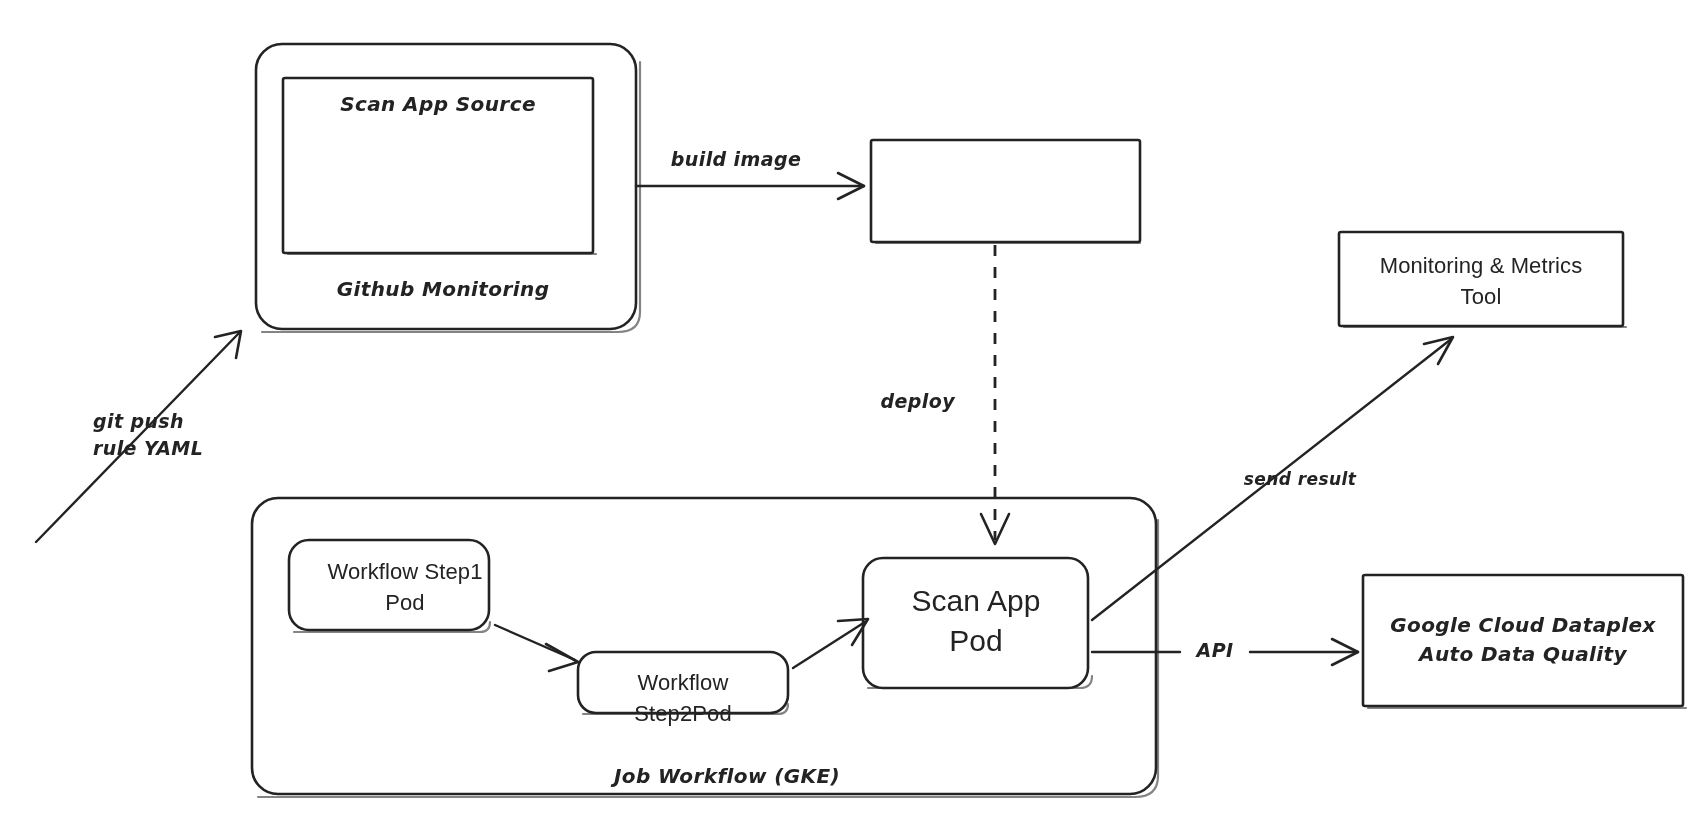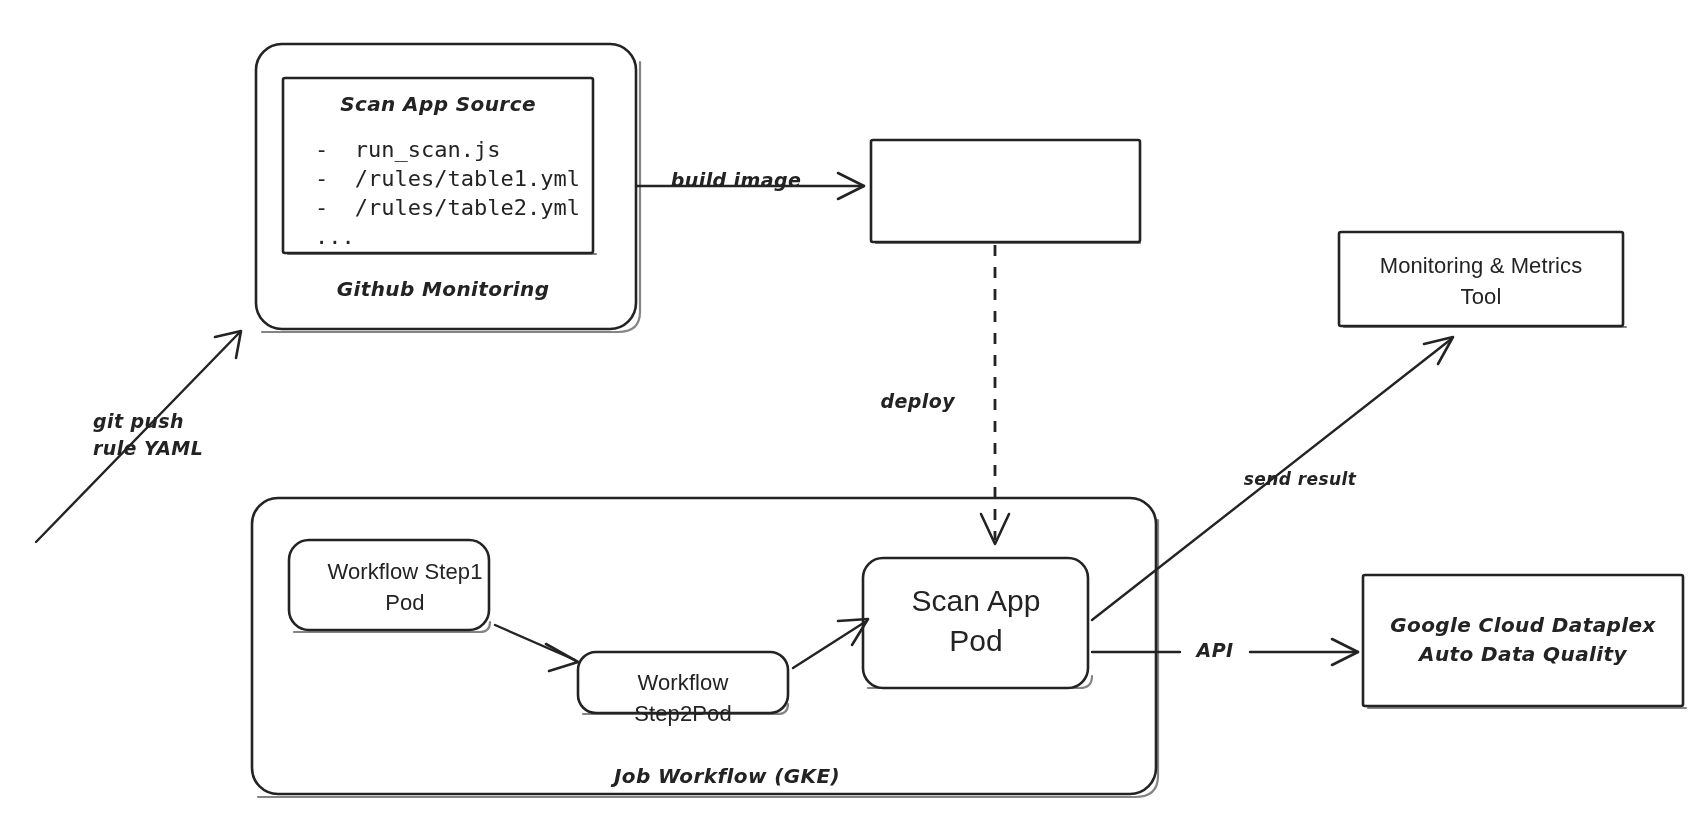--- a/index.html
+++ b/index.html
@@ -192,29 +192,25 @@
 
     <g>
       <path class="edge" d="M 1092 652 L 1180 652 M 1250 652 L 1358 652"></path>
       <path class="arrowhead" d="M 1332 639 L 1358 652 L 1332 665"></path>
     </g>
 
   </svg>
 
   <div class="lbl hand center" id="scan-app-source-title" style="left:438px; top:92px;">Scan App Source</div>
 
-  <div class="lbl mono" id="source-file-list" style="left:315px; top:135px;">-  run_scan.js
--  /rules/table1.yml
--  /rules/table2.yml
-...</div>
 
   <div class="lbl hand center" id="github-repo-label" style="left:443px; top:277px;">Github Monitoring</div>
 
 
-  <div class="lbl hand center" id="build-image-label" style="left:736px; top:169px;">build image</div>
+  <div class="lbl hand center" id="build-image-label" style="left:736px; top:148px;">build image</div>
 
   <div class="lbl hand" id="deploy-label" style="left:955px; top:390px; transform:translateX(-100%);">deploy</div>
 
   <div class="lbl hand" id="git-push-label" style="left:93px; top:408px;">git push
 rule YAML</div>
 
   <div class="lbl hand center" id="send-result-label" style="left:1280px; top:469px;">send result</div>
 
   <div class="lbl hand center" id="api-label" style="left:1215px; top:639px;">API</div>
 

